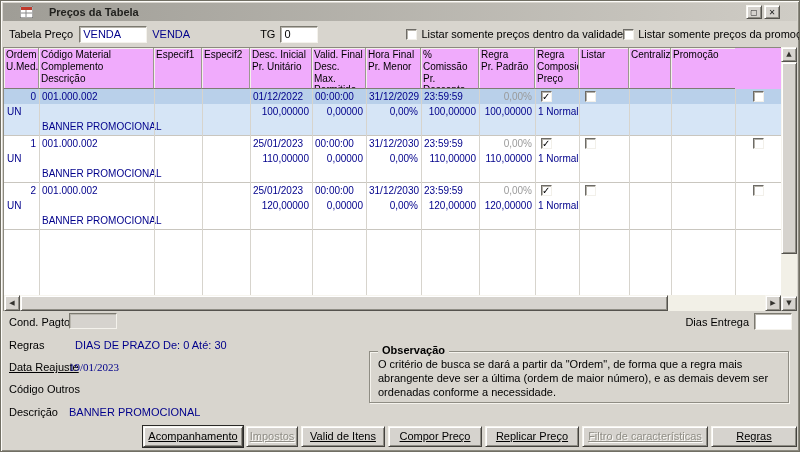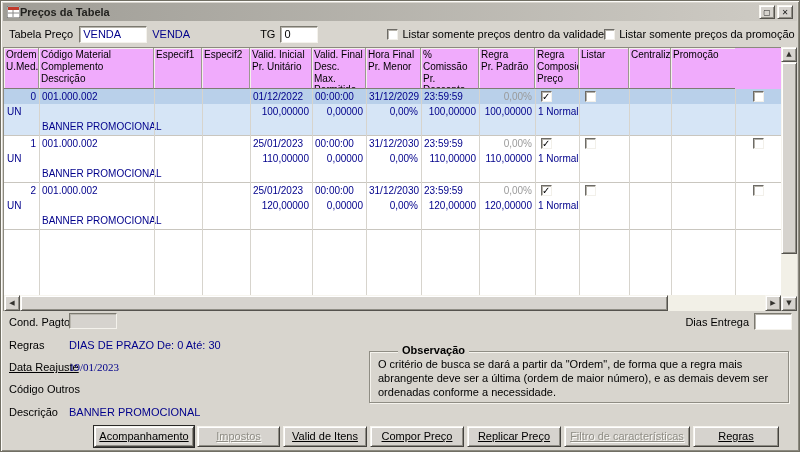--- a/index.html
+++ b/index.html
@@ -8,22 +8,22 @@
 
   .window{
     width:800px; height:452px; background:#d8d5ce;
     border:1px solid #716f64; padding:2px;
     box-shadow: inset 1px 1px 0 #fdfcf9, inset -1px -1px 0 #8b897f;
     display:flex; flex-direction:column; overflow:hidden;
   }
 
   
   .titlebar{
-    height:18px; flex:0 0 18px; display:flex; align-items:center; gap:0;
-    background:linear-gradient(90deg,#9f9d96,#cfccc5); padding:0 4px;
+    height:18px; flex:0 0 18px; display:flex; align-items:center; gap:16px;
+    background:linear-gradient(90deg,#9f9d96,#cfccc5); padding:0 17px;
   }
   .title-icon{ width:13px; height:12px; display:inline-block; flex:0 0 13px; }
   .title-text{ font-weight:bold; color:#22221f; flex:1; font-size:11px; white-space:nowrap; }
   .tbtns{ display:flex; gap:2px; }
   .tb{
     width:16px; height:14px; font-size:8px; line-height:11px; text-align:center;
     background:#d6d3ce; border:1px solid; border-color:#f7f5ef #55534e #55534e #f7f5ef;
     box-shadow: inset 1px 1px 0 #fff, inset -1px -1px 0 #8f8d85;
     color:#222; cursor:default; font-family:"DejaVu Sans", sans-serif; padding:0;
   }
@@ -95,25 +95,25 @@
   
   .footer{ flex:1; position:relative; }
   .fl{ position:absolute; color:#000; }
   .fv{ position:absolute; color:#00008b; }
   .cond-input{ position:absolute; left:66px; top:2px; width:48px; height:16px; background:#d6d3ce; color:#555; }
   .dias-input{ position:absolute; right:5px; top:2px; width:38px; }
   .groupbox{
     position:absolute; left:366px; right:8px; top:40px; height:52px;
     border:1px solid #8f8d84; box-shadow: 1px 1px 0 #f5f3ed, inset 1px 1px 0 #f5f3ed;
   }
-  .gb-title{ position:absolute; top:-8px; left:8px; background:#d8d5ce; padding:0 4px; font-weight:bold; font-size:11px;margin-left:20px; }
+  .gb-title{ position:absolute; top:-8px; left:8px; background:#d8d5ce; padding:0 4px; font-weight:bold; font-size:11px; }
   .gb-text{ padding:6px 8px 2px 8px; font-size:11px; line-height:1.25; color:#000; }
 
   
-  .buttonbar{ flex:0 0 26px; display:flex; align-items:center; justify-content:flex-end; gap:3px; padding-right:18px; }
+  .buttonbar{ flex:0 0 26px; display:flex; align-items:center; justify-content:flex-end; gap:3px; padding-right:0; }
   .btn{
     height:21px; font-size:11px; text-decoration:underline; color:#000;
     background:#d6d3ce; border:1px solid; border-color:#f7f5ef #44423e #44423e #f7f5ef;
     box-shadow: inset 1px 1px 0 #fff, inset -1px -1px 0 #8f8d85;
     font-family:"Liberation Sans", sans-serif; cursor:default; white-space:nowrap; overflow:hidden;
   }
   .btn.default{ outline:1px solid #2a2a28; }
   .btn.disabled{ color:#8f8d85; text-shadow:1px 1px 0 #fdfcf9; }
 </style>
 </head>
@@ -136,41 +136,41 @@
       <button class="tb">✕</button>
     </span>
   </div>
 
   <div class="toolbar">
     <span class="lbl">Tabela Preço</span>
     <input class="sunken" style="width: 68px; margin-left: 6px;" value="VENDA">
     <span class="blue" style="margin-left:5px;">VENDA</span>
     <span class="lbl" style="margin-left:70px;">TG</span>
     <input class="sunken" style="width: 38px; margin-left: 5px; color: rgb(0, 0, 0);" value="0">
-    <span class="chkrow" style="margin-left:69px;">
+    <span class="chkrow" style="margin-left:88px;">
       <span class="checkbox" data-state="unchecked"></span>
       <span class="lbl">Listar somente preços dentro da validade</span>
     </span>
     <span class="chkrow" style="margin-left:auto;">
       <span class="checkbox" data-state="unchecked"></span>
       <span class="lbl">Listar somente preços da promoção</span>
     </span>
   </div>
 
   <div class="grid-wrap">
     <div class="grid-left">
       <div class="ghead">
         <div class="hcell">Ordem
 U.Med.</div>
         <div class="hcell">Código Material
 Complemento
 Descrição</div>
         <div class="hcell">Especif1</div>
         <div class="hcell">Especif2</div>
-        <div class="hcell">Valid. Inicial
+        <div class="hcell">Desc. Inicial
 Pr. Unitário</div>
         <div class="hcell">Valid. Final
 Desc. Max.
 Permitido</div>
         <div class="hcell">Hora Final
 Pr. Menor</div>
         <div class="hcell">% Comissão
 Pr. Desconto</div>
         <div class="hcell">Regra
 Pr. Padrão</div>
@@ -320,39 +320,39 @@
     </div>
   </div>
 
   <div class="footer">
     <span class="fl" style="left:6px;top:5px;">Cond. Pagto.</span>
     <input class="sunken cond-input" style="">
     <span class="fl" style="right:48px;top:5px;">Dias Entrega</span>
     <input class="sunken dias-input" style="">
 
     <span class="fl" style="left:6px;top:28px;">Regras</span>
-    <span class="fv" style="left:66px;top:28px;">DIAS DE PRAZO De: 0 Até: 30</span>
+    <span class="fv" style="left:72px;top:28px;">DIAS DE PRAZO De: 0 Até: 30</span>
 
     <span class="fl" style="left:6px;top:50px;text-decoration:underline;">Data Reajuste</span>
     <span class="fv" style="left:66px;top:50px;font-family:Liberation Serif, serif;">19/01/2023</span>
 
     <span class="fl" style="left:6px;top:72px;">Código Outros</span>
 
     <span class="fl" style="left:6px;top:95px;">Descrição</span>
     <span class="fv" style="left:66px;top:95px;">BANNER PROMOCIONAL</span>
 
     <div class="groupbox">
       <span class="gb-title">Observação</span>
       <div class="gb-text">O critério de busca se dará a partir da "Ordem", de forma que a regra mais abrangente deve ser a última (ordem de maior número), e as demais devem ser ordenadas conforme a necessidade.</div>
     </div>
   </div>
 
   <div class="buttonbar">
     <button class="btn default" style="width:100px;">Acompanhamento</button>
-    <button class="btn disabled" style="width:83px;">Impostos</button>
+    <button class="btn disabled" style="width:52px;">Impostos</button>
     <button class="btn" style="width:84px;">Valid de Itens</button>
     <button class="btn" style="width:94px;">Compor Preço</button>
     <button class="btn" style="width:94px;">Replicar Preço</button>
     <button class="btn disabled" style="width:126px;">Filtro de características</button>
     <button class="btn" style="width:86px;">Regras</button>
   </div>
 
 </div>
 
 </body></html>

